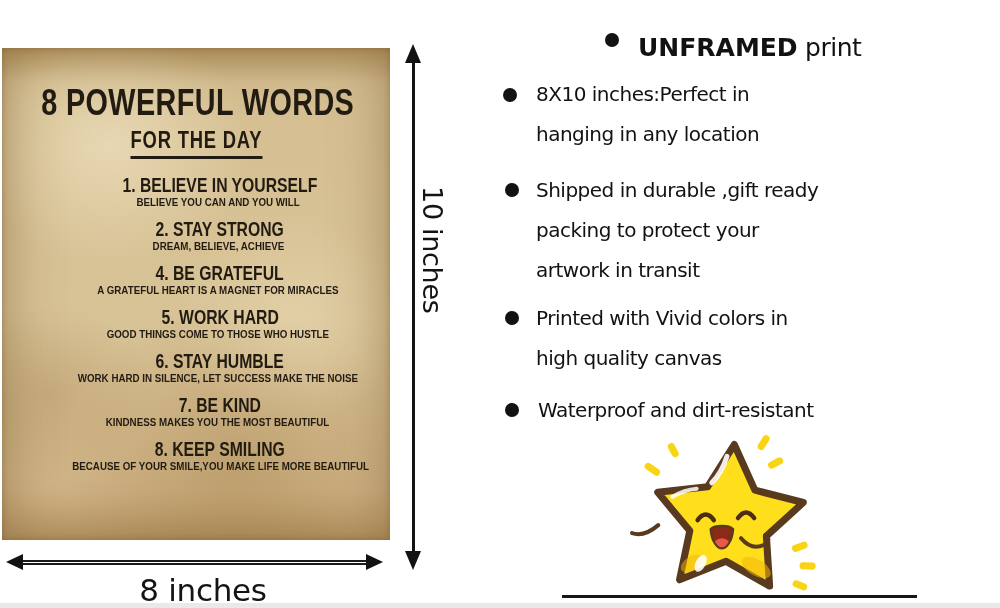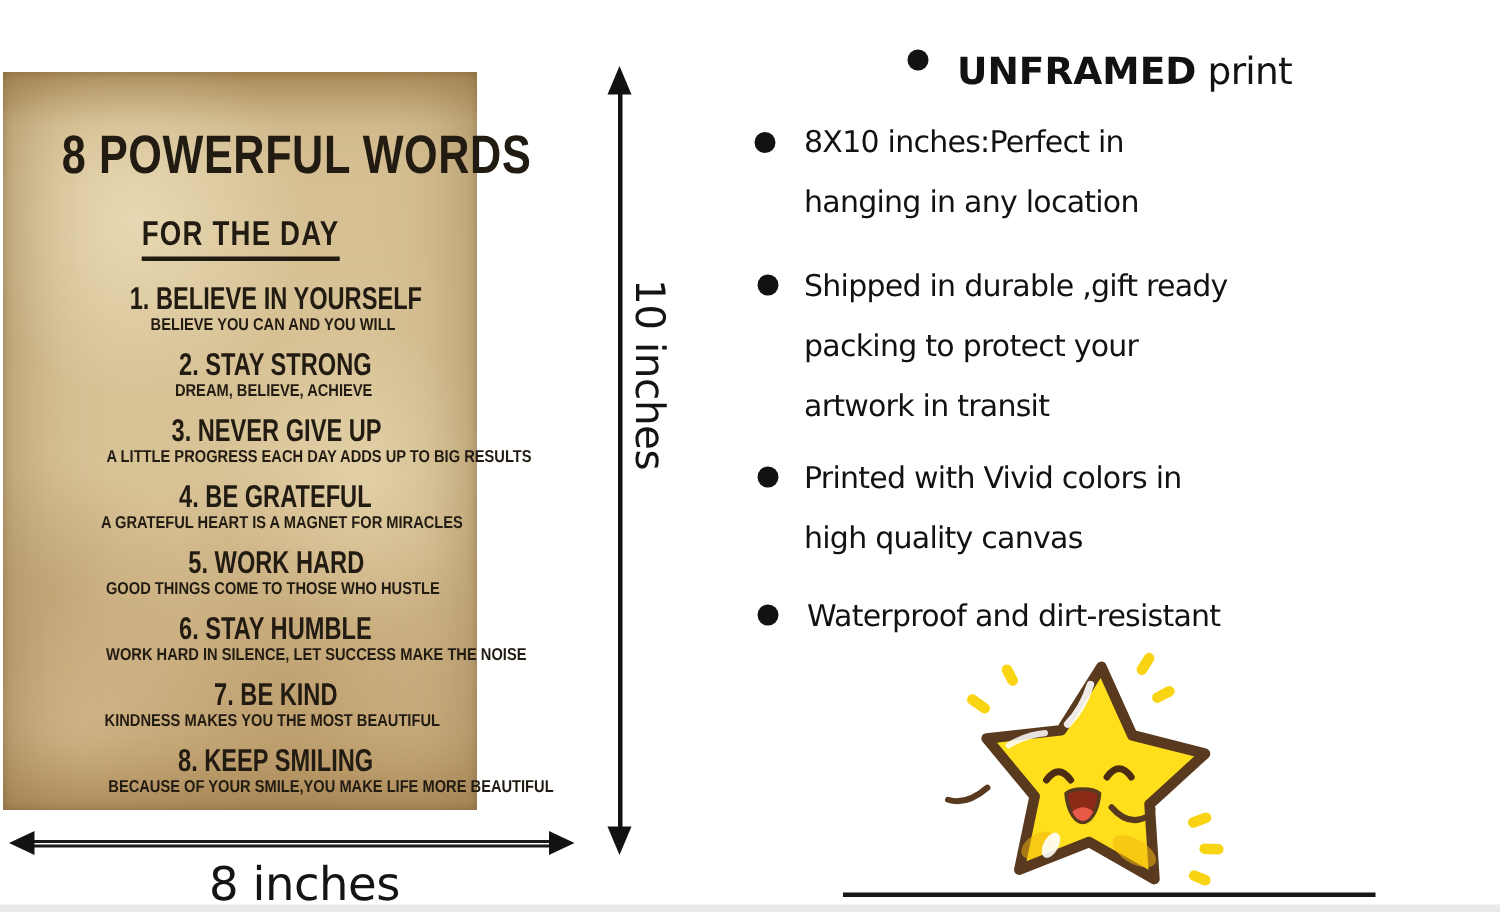--- a/index.html
+++ b/index.html
@@ -1,32 +1,32 @@
 <!DOCTYPE html>
 <html><head>
 <meta charset="utf-8">
 <style>
   html,body{margin:0;padding:0;background:#fff;}
   #stage{position:relative;width:1000px;height:608px;background:#ffffff;overflow:hidden;
          font-family:"DejaVu Sans",sans-serif;color:#141414;}
   .abs{position:absolute;}
 
   
-  #poster{left:2px;top:48px;width:316px;height:492px;text-align:center;color:#221b12;
+  #poster{left:2px;top:48px;width:388px;height:492px;text-align:center;color:#221b12;
     background:
       radial-gradient(60% 40% at 28% 20%, rgba(243,231,199,.6), rgba(243,231,199,0) 60%),
       radial-gradient(50% 35% at 75% 55%, rgba(238,222,184,.45), rgba(238,222,184,0) 60%),
       radial-gradient(70% 55% at 60% 85%, rgba(147,108,52,.28), rgba(147,108,52,0) 62%),
       radial-gradient(45% 30% at 12% 70%, rgba(150,112,58,.22), rgba(150,112,58,0) 60%),
       linear-gradient(180deg,#bfa06b 0%,#d5bf92 7%,#d8c397 55%,#cfb385 90%,#c2a170 100%);
     box-shadow: inset 0 0 55px rgba(108,76,30,.5), inset 0 0 6px rgba(90,62,24,.35);}
   .cond{display:inline-block;transform:scaleX(.8);transform-origin:50% 50%;white-space:nowrap;}
   .cond2{display:inline-block;transform:scaleX(.85);transform-origin:50% 50%;white-space:nowrap;}
   #p-title{margin-top:34px;font:bold 36px "Liberation Sans",sans-serif;letter-spacing:.5px;}
-  #p-sub{margin-top:18px;font:bold 23px "Liberation Sans",sans-serif;letter-spacing:1px;}
+  #p-sub{margin-top:3px;font:bold 23px "Liberation Sans",sans-serif;letter-spacing:1px;}
   #p-sub .u{border-bottom:3px solid #221b12;padding-bottom:2px;}
   #p-items{margin-top:14px;}
   .p-item{margin-bottom:8px;}
   .p-head{font:bold 21px/23px "Liberation Sans",sans-serif;padding-left:48px;}
   .p-head .cond{transform:scaleX(.75);}
   .p-small{font:bold 11.5px/13px "Liberation Sans",sans-serif;margin-top:0px;padding-left:44px;}
 
   
   .arrowline-v{left:412px;top:60px;width:3px;height:494px;background:#121212;}
   .ah{width:0;height:0;}
@@ -64,24 +64,20 @@
     <div id="p-title"><span class="cond">8 POWERFUL WORDS</span></div>
     <div id="p-sub"><span class="cond u">FOR THE DAY</span></div>
     <div id="p-items">
       <div class="p-item">
         <div class="p-head"><span class="cond">1. BELIEVE IN YOURSELF</span></div>
         <div class="p-small"><span class="cond2">BELIEVE YOU CAN AND YOU WILL</span></div>
       </div>
       <div class="p-item">
         <div class="p-head"><span class="cond">2. STAY STRONG</span></div>
         <div class="p-small"><span class="cond2">DREAM, BELIEVE, ACHIEVE</span></div>
-      </div>
-      <div class="p-item">
-        <div class="p-head"><span class="cond">3. NEVER GIVE UP</span></div>
-        <div class="p-small"><span class="cond2">A LITTLE PROGRESS EACH DAY ADDS UP TO BIG RESULTS</span></div>
       </div>
       <div class="p-item">
         <div class="p-head"><span class="cond">4. BE GRATEFUL</span></div>
         <div class="p-small"><span class="cond2">A GRATEFUL HEART IS A MAGNET FOR MIRACLES</span></div>
       </div>
       <div class="p-item">
         <div class="p-head"><span class="cond">5. WORK HARD</span></div>
         <div class="p-small"><span class="cond2">GOOD THINGS COME TO THOSE WHO HUSTLE</span></div>
       </div>
       <div class="p-item">

